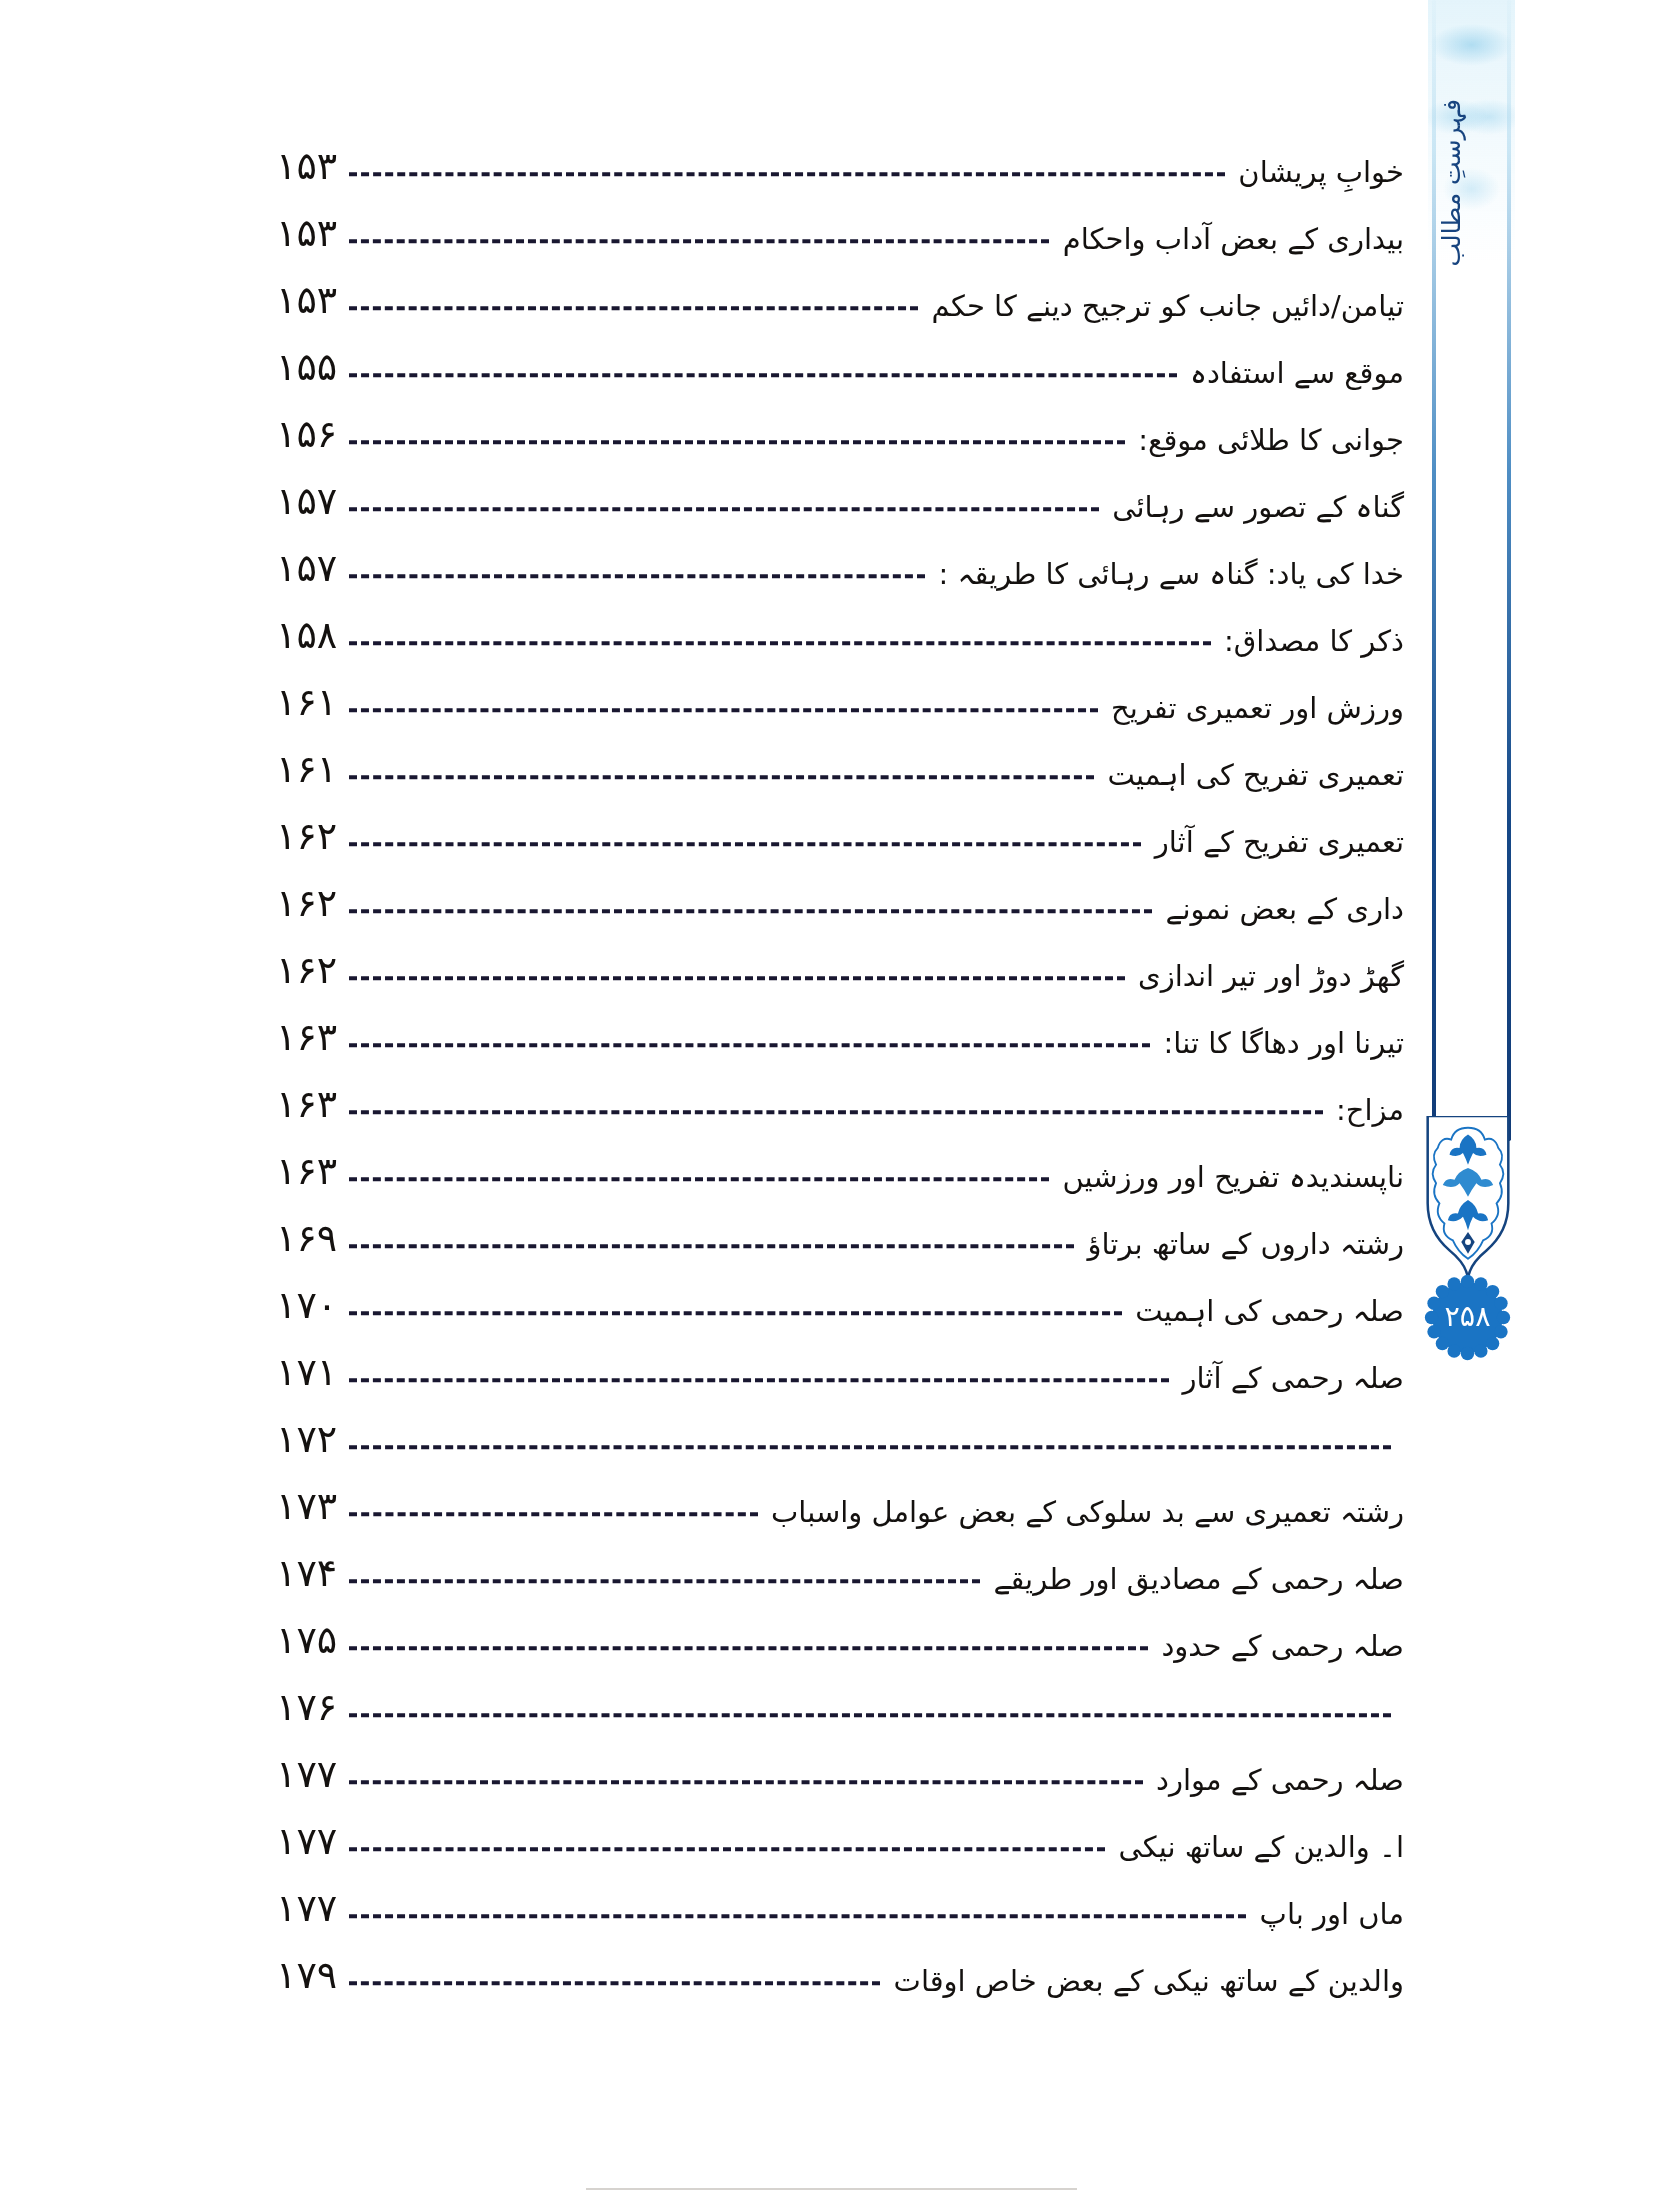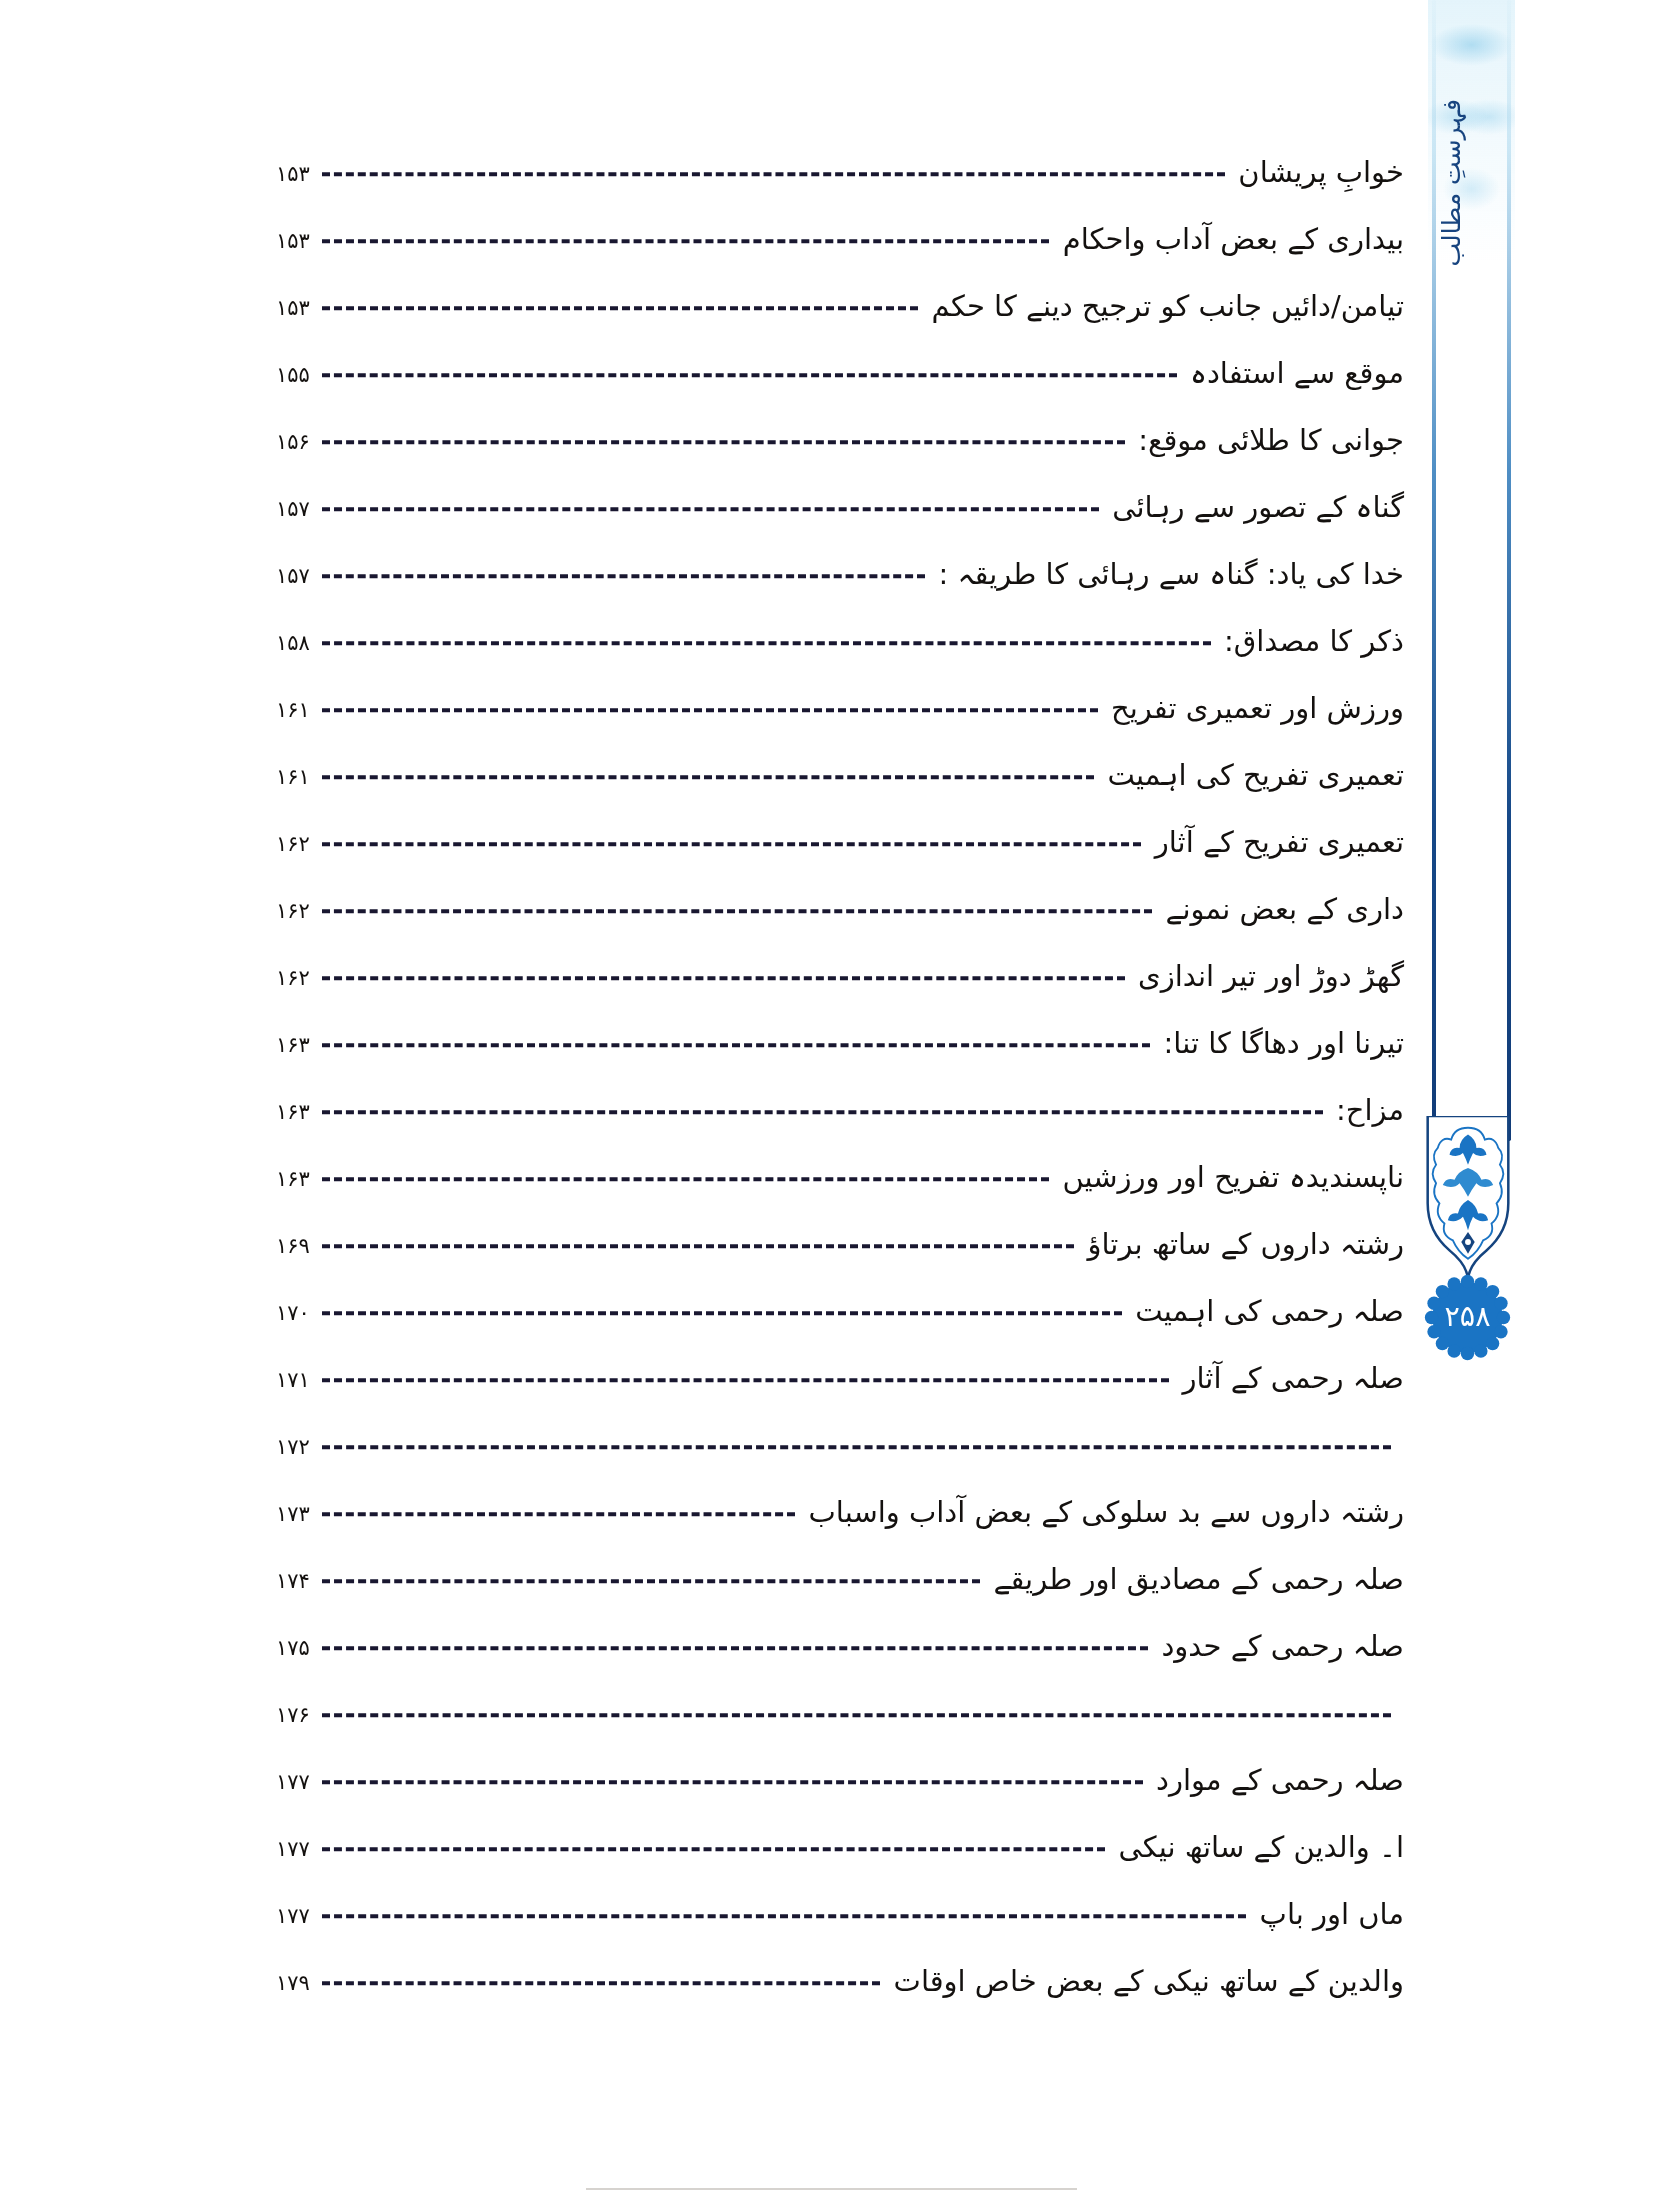--- a/index.html
+++ b/index.html
@@ -140,21 +140,21 @@
     flex: 1 1 auto;
     min-width: 20px;
     height: 0;
     border-bottom: 4.2px dashed #191730;
     margin: 0 13.4px 15px 11.7px;
     transform: translateY(-1.7px);
   }
   .toc-page {
     flex: 0 0 auto;
     color: #14110f;
-    font-size: 21px;
+    font-size: 38px;
     line-height: 1;
     padding-bottom: 8.4px;
     white-space: nowrap;
     direction: ltr;
     unicode-bidi: isolate;
     font-family: "DejaVu Sans", "Liberation Sans", sans-serif;
     margin-top: 8px;
   }
 
   
@@ -335,21 +335,21 @@
       <span class="toc-dots"></span>
       <span class="toc-page">۱۷۱</span>
     </div>
 
     <div class="toc-row">
       <span class="toc-dots"></span>
       <span class="toc-page">۱۷۲</span>
     </div>
 
     <div class="toc-row">
-      <span class="toc-title">رشتہ داروں سے بد سلوکی کے بعض آداب واسباب</span>
+      <span class="toc-title">رشتہ تعمیری سے بد سلوکی کے بعض عوامل واسباب</span>
       <span class="toc-dots"></span>
       <span class="toc-page">۱۷۳</span>
     </div>
 
     <div class="toc-row">
       <span class="toc-title">صلہ رحمی کے مصادیق اور طریقے</span>
       <span class="toc-dots"></span>
       <span class="toc-page">۱۷۴</span>
     </div>
 

